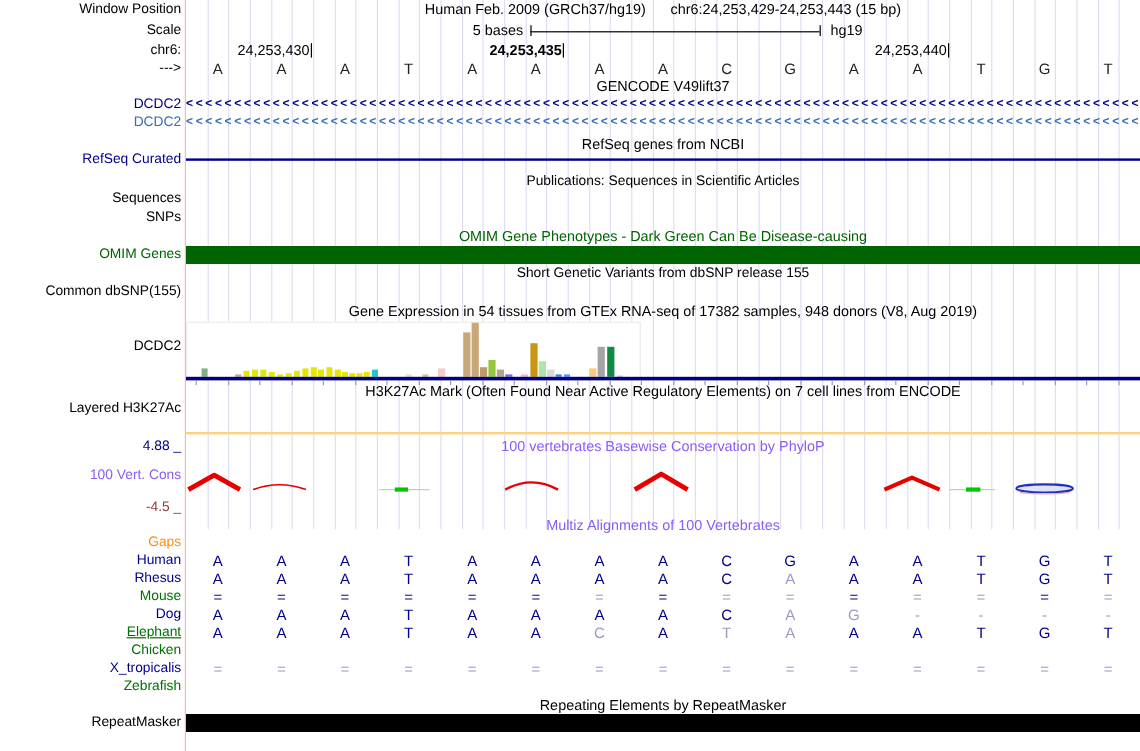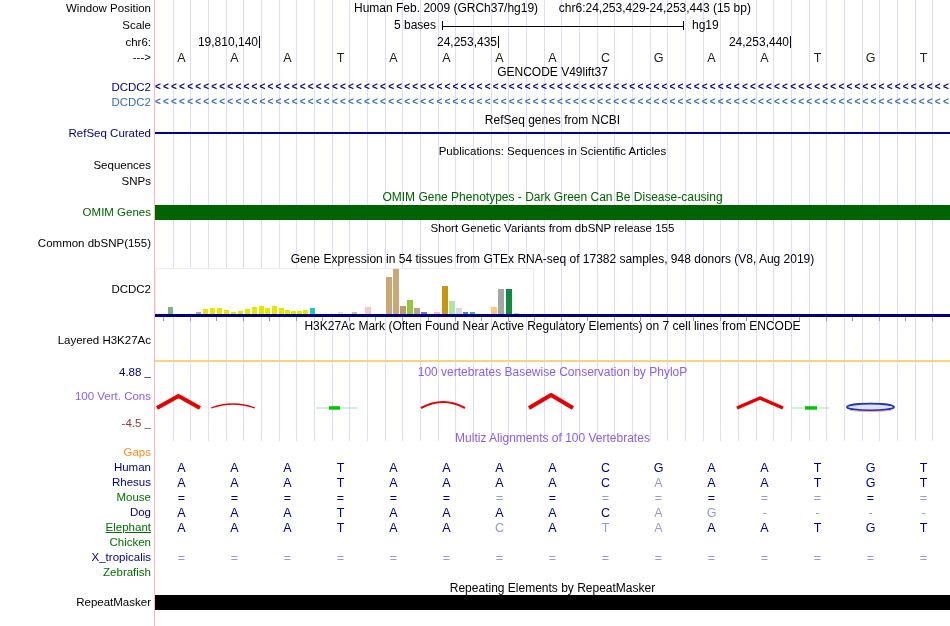--- a/index.html
+++ b/index.html
@@ -136,22 +136,22 @@
         <div class="gridline" style="left: 777px;"></div>
       </div>
 
     <div class="scale-txt" style="top:19px;left:0;width:281px;text-align:right">5 bases</div>
     <div id="ruler-line" style="top:26px;left:287px;width:241px"></div>
     <div class="ruler-tick" style="top:21px;left:287px"></div>
     <div class="ruler-tick" style="top:21px;left:528px"></div>
     <div class="scale-txt" style="top:19px;left:537px">hg19</div>
 
     <div id="coords">
-        <div class="coord" style="top: 36px; left: -15px; width: 120px; text-align: right;"><span>19,810,140</span><span class="tick"></span></div>
-        <div class="coord" style="top: 36px; left: 253px; width: 120px; text-align: center;"><span>24,253,435</span><span class="tick"></span></div>
+        <div class="coord" style="top: 36px; left: -15px; width: 120px; text-align: right;"><span>24,253,430</span><span class="tick"></span></div>
+        <div class="coord" style="top: 36px; left: 253px; width: 120px; text-align: left; font-weight: bold;"><span>24,253,435</span><span class="tick"></span></div>
         <div class="coord" style="top: 36px; left: 516px; width: 120px; text-align: right;"><span>24,253,440</span><span class="tick"></span></div>
       </div>
 
     <div class="seq-row" style="top:51px" id="seq-row">
         <div class="seq-cell" style="left: 0px; color: rgb(34, 34, 34);">A</div>
         <div class="seq-cell" style="left: 53px; color: rgb(34, 34, 34);">A</div>
         <div class="seq-cell" style="left: 106px; color: rgb(34, 34, 34);">A</div>
         <div class="seq-cell" style="left: 159px; color: rgb(34, 34, 34);">T</div>
         <div class="seq-cell" style="left: 212px; color: rgb(34, 34, 34);">A</div>
         <div class="seq-cell" style="left: 265px; color: rgb(34, 34, 34);">A</div>

